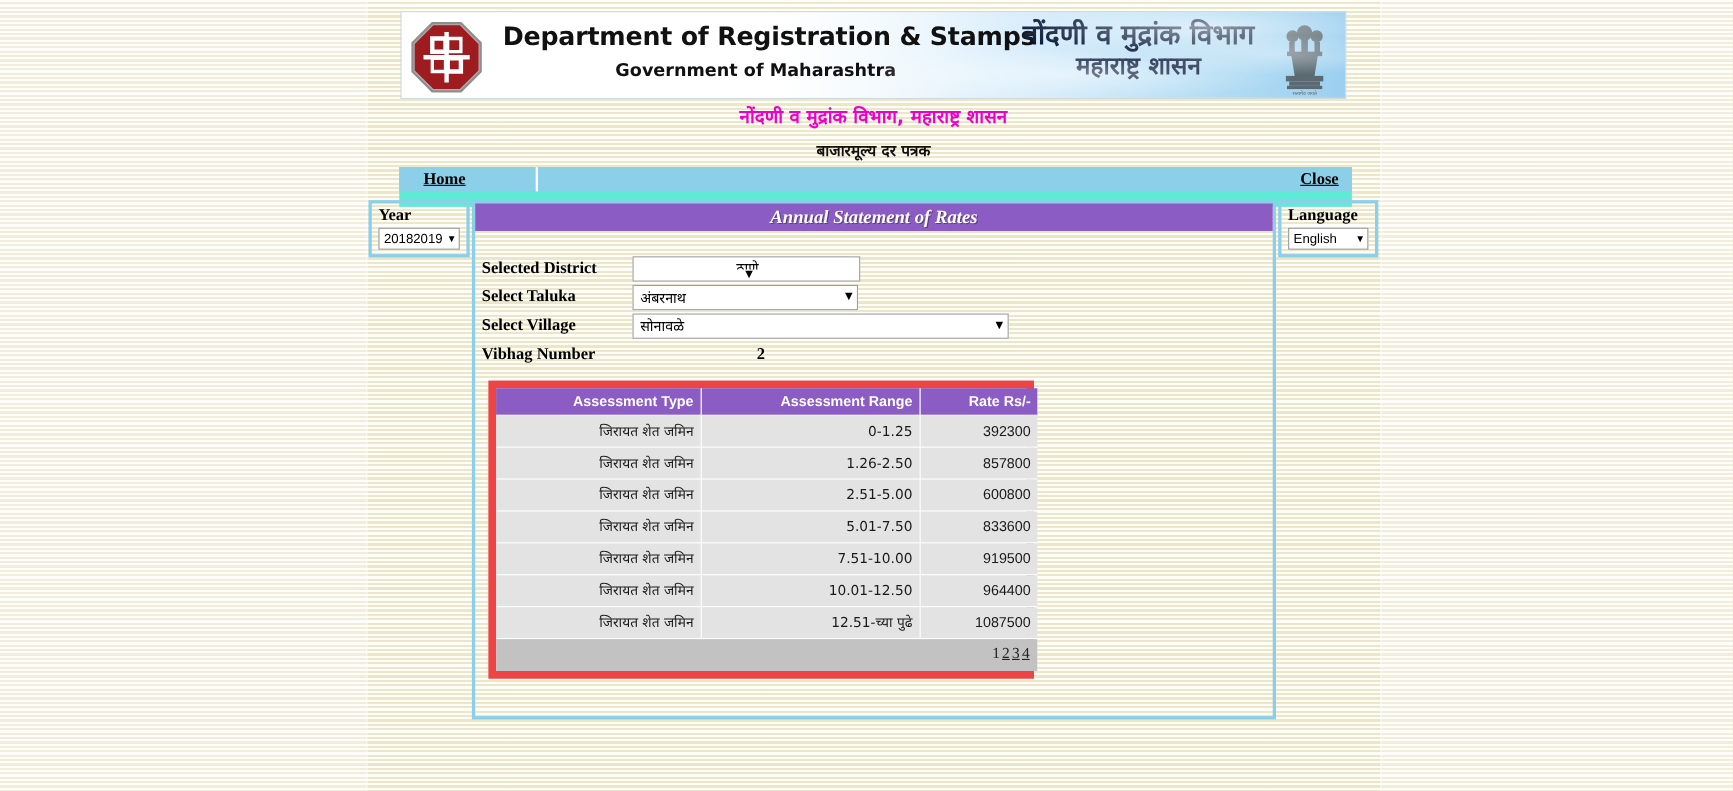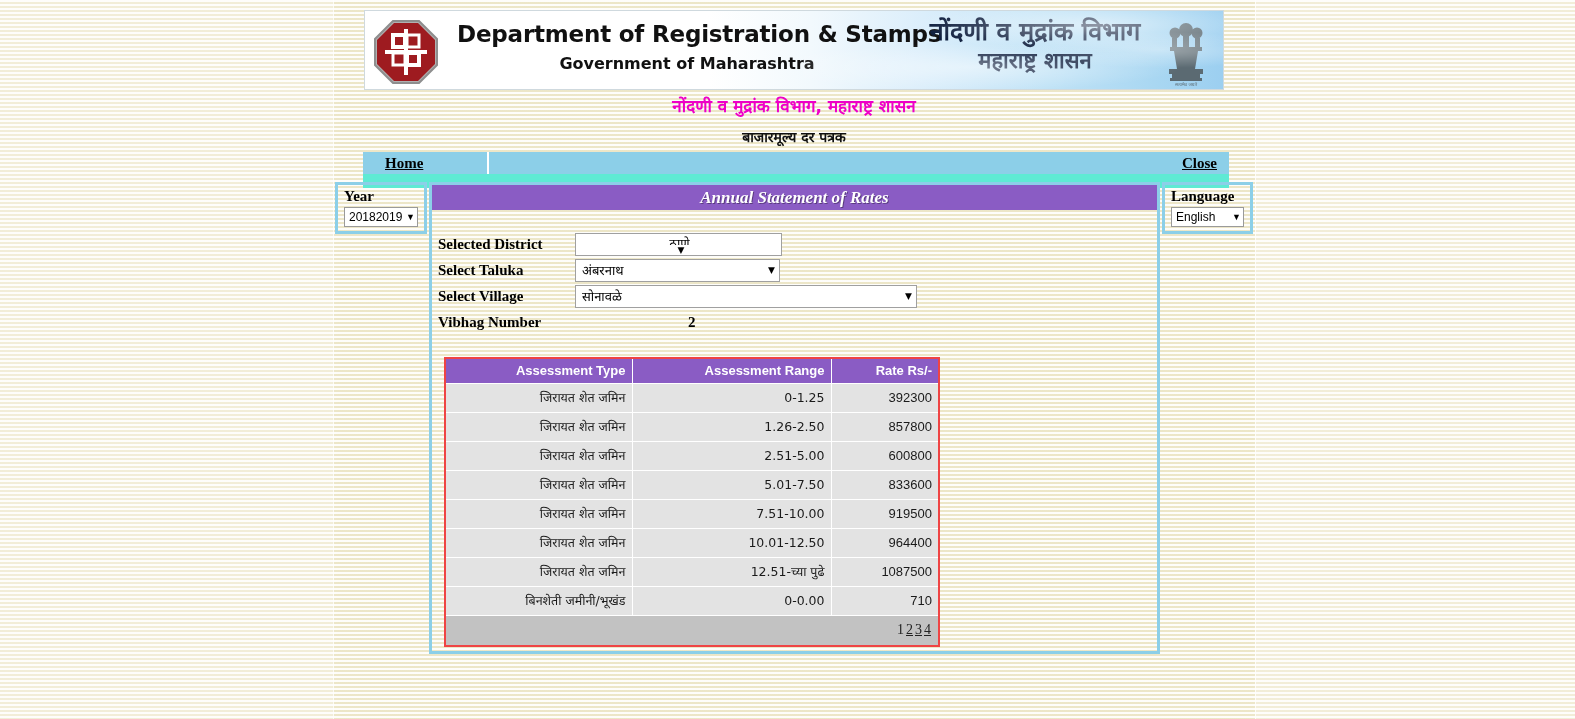--- a/index.html
+++ b/index.html
@@ -207,23 +207,23 @@
   .fsel-village  { width: 342px; }
 
   .vibhag-val {
     font-family: "Liberation Serif", serif;
     font-size: 15px; font-weight: bold; color: #000;
     margin-left: 113px;
   }
 
   
   .table-wrap {
-    margin: 22px 0 0 6px;
+    margin: 11px 0 0 6px;
     width: 496px;
-    border: 2px solid #ef4444;
+    border: 7px solid #ef4444;
     background: #e3e3e3;
   }
   table.rates {
     border-collapse: collapse;
     width: 100%;
     table-layout: fixed;
   }
   table.rates th {
     background: #8a5cc4;
     color: #ffffff;
@@ -429,25 +429,20 @@
               <tr>
                 <td>जिरायत शेत जमिन</td>
                 <td>10.01-12.50</td>
                 <td class="num">964400</td>
               </tr>
               <tr>
                 <td>जिरायत शेत जमिन</td>
                 <td>12.51-च्या पुढे</td>
                 <td class="num">1087500</td>
               </tr>
-              <tr>
-                <td>बिनशेती जमीनी/भूखंड</td>
-                <td>0-0.00</td>
-                <td class="num">710</td>
-              </tr>
             </tbody>
           <tfoot>
             <tr class="pager">
               <td colspan="3">
                 <span id="pager-links"><span class="pg">1</span><span class="pg link">2</span><span class="pg link">3</span><span class="pg link">4</span></span>
               </td>
             </tr>
           </tfoot>
         </table>
       </div>

